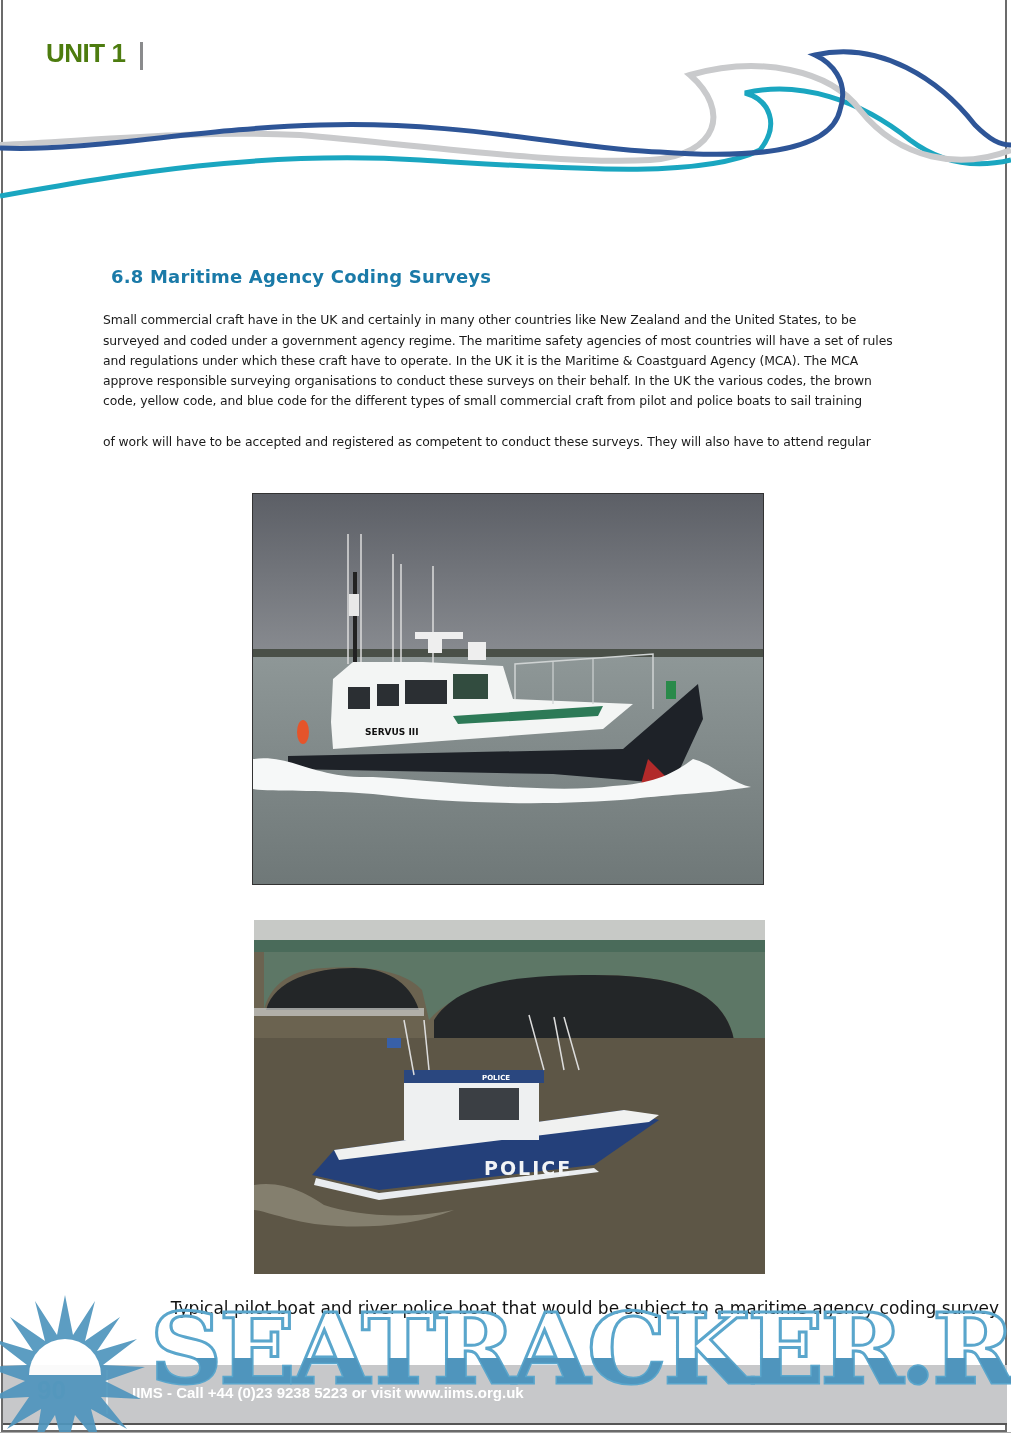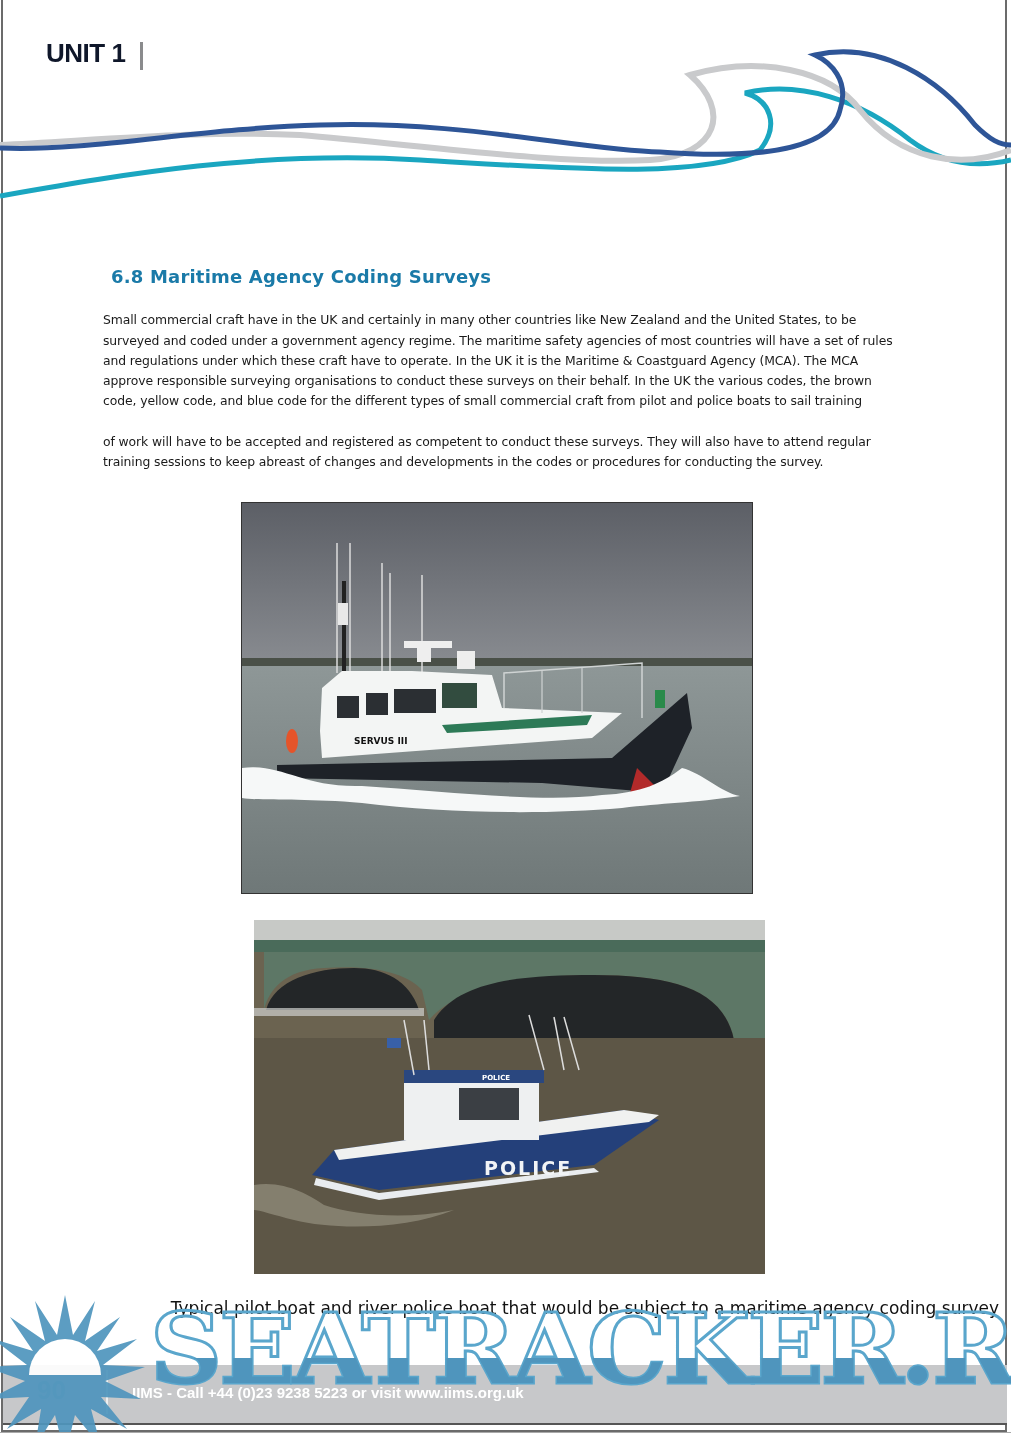--- a/index.html
+++ b/index.html
@@ -1,27 +1,27 @@
 <!DOCTYPE html>
 <html><head>
 <meta charset="utf-8">
 <style>
   html,body{margin:0;padding:0;}
   body{width:1011px;height:1441px;position:relative;overflow:hidden;background:#fff;font-family:"DejaVu Sans",sans-serif;}
   .page-frame{position:absolute;left:1px;top:0;width:1006px;height:1432px;border-left:2px solid #6b6b6b;border-right:2px solid #6b6b6b;border-bottom:2px solid #6b6b6b;box-sizing:border-box;}
   .header{position:absolute;left:0;top:0;width:1011px;height:210px;}
-  .unit{position:absolute;left:46px;top:38px;font-family:"Liberation Sans",sans-serif;font-weight:bold;font-size:26px;color:#0f172a;letter-spacing:-0.5px;}
+  .unit{position:absolute;left:46px;top:38px;font-family:"Liberation Sans",sans-serif;font-weight:bold;font-size:26px;color:#4d7c0f;letter-spacing:-0.5px;}
   .unit-sep{position:absolute;left:140px;top:42px;width:3px;height:28px;background:#8a8b8d;}
   .unit-sub{position:absolute;left:157px;top:53px;font-family:"Liberation Sans",sans-serif;font-weight:bold;font-size:15.5px;color:#8a8b8d;}
   .waves{position:absolute;left:0;top:0;}
   .section{position:absolute;left:103px;top:266px;width:810px;}
   .section-title{font-family:"DejaVu Sans",sans-serif;font-weight:bold;font-size:18px;color:#1a7aa8;margin:0 0 3px 8px;letter-spacing:0.2px;}
   .body-text{font-family:"DejaVu Sans",sans-serif;font-size:12.4px;line-height:20.3px;color:#1a1a1a;margin:0;letter-spacing:-0.1px;}
   .photo{position:absolute;border:1px solid #333;overflow:hidden;}
-  .photo1{left:241px;top:493px;width:510px;height:390px;margin-top:9px;}
+  .photo1{left:252px;top:493px;width:510px;height:390px;}
   .photo2{left:254px;top:920px;width:613px;height:354px;border:none;}
   .caption{position:absolute;left:0;width:999px;top:1298px;text-align:right;font-family:"DejaVu Sans",sans-serif;font-size:17px;color:#111;}
   .footer-bar{position:absolute;left:3px;top:1365px;width:1004px;height:58px;background:#c7c8ca;border-bottom:2px solid #555;}
   .page-num{position:absolute;left:37px;top:1375px;font-family:"Liberation Sans",sans-serif;font-weight:bold;font-size:26px;color:#8fb0c7;}
   .footer-sep{position:absolute;left:106px;top:1370px;width:2px;height:44px;background:#ffffff;opacity:0.7;}
   .footer-text{position:absolute;left:132px;top:1384px;font-family:"Liberation Sans",sans-serif;font-weight:bold;font-size:15px;color:#ffffff;}
   .watermark{position:absolute;left:0;top:1290px;width:1011px;height:150px;pointer-events:none;}
   .wm-text{position:absolute;left:150px;top:1300px;font-family:"DejaVu Serif",serif;font-weight:bold;font-size:98px;letter-spacing:-3px;color:transparent;-webkit-text-stroke:3px #5aa6cc;line-height:1;transform:scaleX(1.02);transform-origin:left;}
   .wm-fill{position:absolute;left:150px;top:1300px;font-family:"DejaVu Serif",serif;font-weight:bold;font-size:98px;letter-spacing:-3px;color:#4f95bd;line-height:1;clip-path:inset(58px 0 0 0);transform:scaleX(1.02);transform-origin:left;}
   .bottom-strip{position:absolute;left:0;top:1432px;width:1011px;height:9px;background:#fff;border-top:1px solid #aaa;}
@@ -48,21 +48,20 @@
   <h2 class="section-title">6.8 Maritime Agency Coding Surveys</h2>
   <p class="body-text">
     <br>
     <span>Small commercial craft have in the UK and certainly in many other countries like New Zealand and the United States, to be</span><br>
     <span>surveyed and coded under a government agency regime. The maritime safety agencies of most countries will have a set of rules</span><br>
     <span>and regulations under which these craft have to operate. In the UK it is the Maritime &amp; Coastguard Agency (MCA). The MCA</span><br>
     <span>approve responsible surveying organisations to conduct these surveys on their behalf. In the UK the various codes, the brown</span><br>
     <span>code, yellow code, and blue code  for the different types of small commercial craft from pilot and police boats to sail training</span><br>
     <br>
     <span>of work will have to be accepted and registered as competent to conduct these surveys. They will also have to attend regular</span><br>
-    <span>training sessions to keep abreast of changes and developments in the codes or procedures for conducting the survey.</span>
   </p>
 </div>
 
 <div class="photo photo1">
   <svg width="510" height="390" viewBox="0 0 510 390">
     <defs>
       <linearGradient id="sky1" x1="0" y1="0" x2="0" y2="1">
         <stop offset="0" stop-color="#5c5f66"></stop>
         <stop offset="1" stop-color="#888b90"></stop>
       </linearGradient>

